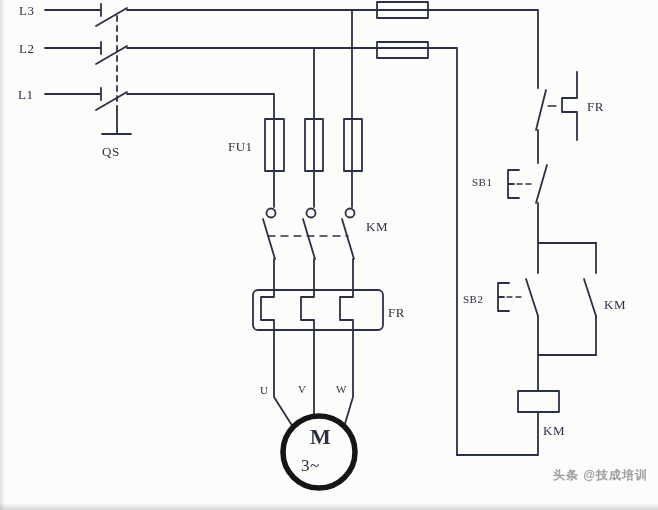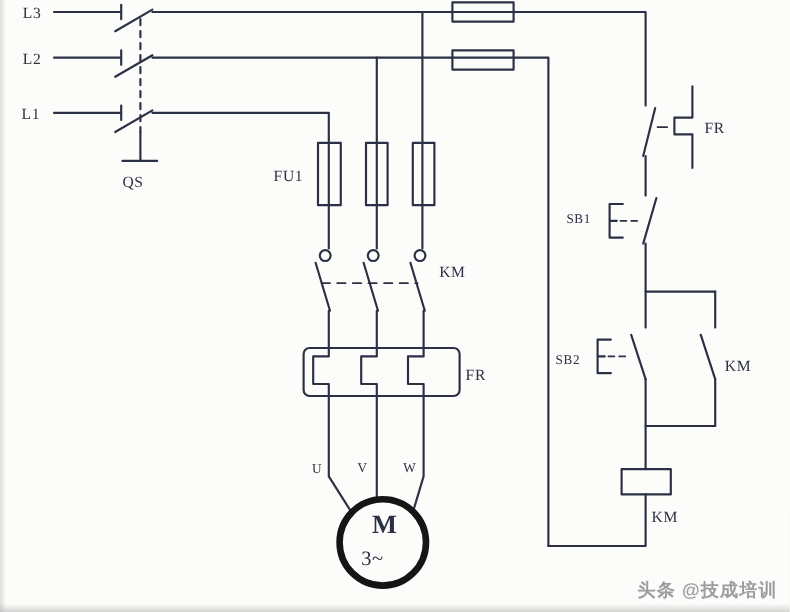--- a/index.html
+++ b/index.html
@@ -17,23 +17,23 @@
   svg text{
     fill:#2b3044;
     font-family:"Liberation Serif","DejaVu Serif",serif;
     letter-spacing:.5px;
   }
   .lbl{font-size:13px;}
   .lbl-sm{font-size:11px;}
   .motor-m{font-size:22px;font-weight:bold;}
   .motor-ph{font-size:17px;}
   .watermark{
-    position:absolute;right:10px;bottom:8px;
+    position:absolute;right:10px;bottom:26px;
     font-family:"Liberation Sans","DejaVu Sans",sans-serif;
-    font-weight:bold;font-size:15px;
+    font-weight:bold;font-size:12px;
     letter-spacing:1px;
     text-shadow:2px 2px 0 #ffffff,1px 1px 0 #f0f0f0;
   }
   .edge-bottom{
     position:absolute;left:0;bottom:0;width:100%;height:7px;
     background:linear-gradient(to top,rgba(140,140,140,.35),rgba(140,140,140,0));
     pointer-events:none;
   }
   .edge-left{
     position:absolute;left:0;top:0;width:5px;height:100%;

